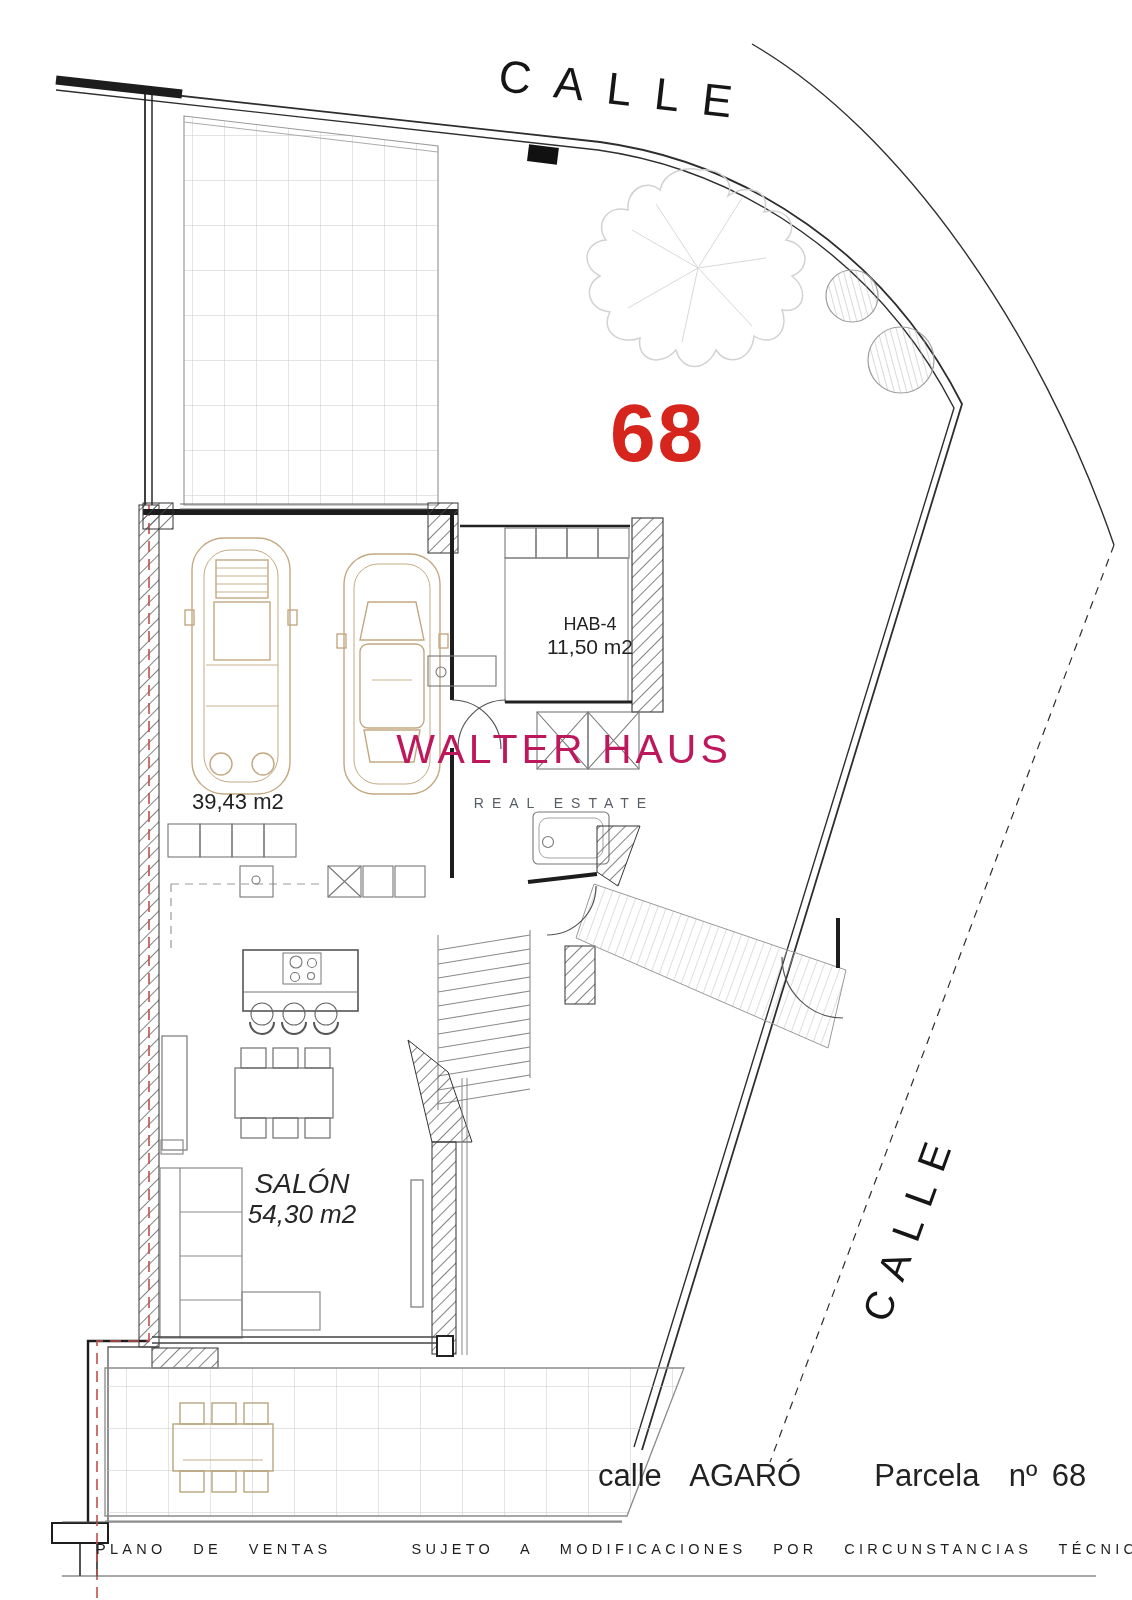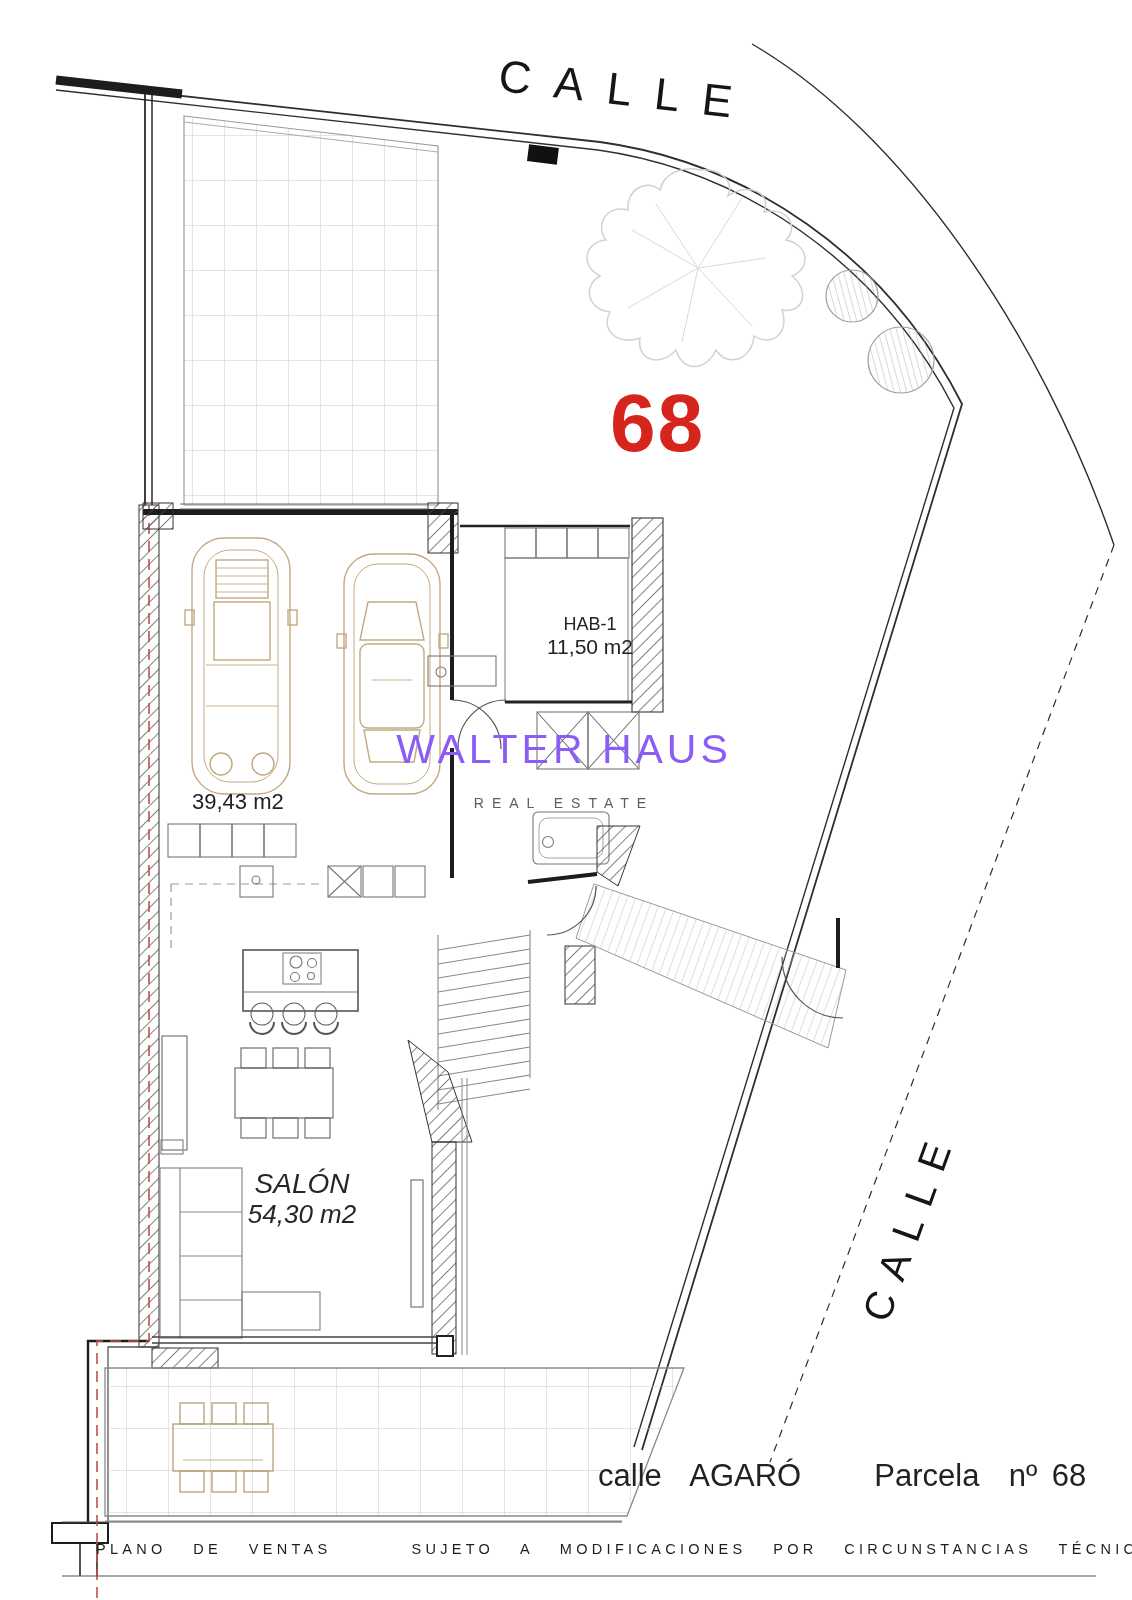--- a/index.html
+++ b/index.html
@@ -8,36 +8,36 @@
     font-family:"Liberation Sans", sans-serif;color:#1c1c1c;
   }
   svg.plan{position:absolute;left:0;top:0;}
   .label{position:absolute;white-space:nowrap;}
   
   .calle-top{left:502px;top:50px;font-size:45px;letter-spacing:23px;font-weight:500;color:#161616;
              transform:rotate(6.5deg);transform-origin:0 0;}
   .calle-right{left:854px;top:1312px;font-size:40px;letter-spacing:15px;font-weight:500;color:#161616;
              transform:rotate(-70deg);transform-origin:0 0;}
   
-  .parcel-number{left:610px;top:376px;font-size:82px;font-weight:700;color:#d6251d;letter-spacing:2px;}
+  .parcel-number{left:610px;top:386px;font-size:82px;font-weight:700;color:#d6251d;letter-spacing:2px;}
   .plant-block{left:728px;top:392px;width:184px;text-align:right;}
   .plant-line1{font-size:38px;line-height:1.05;font-weight:500;color:#d6251d;}
   .plant-line2{font-size:49px;line-height:1.0;font-weight:500;color:#d6251d;}
   .total-area{font-size:34px;line-height:1.1;color:#2b2b2b;margin-top:1px;}
   
   .hab1-label{left:533px;top:615px;width:114px;text-align:center;color:#222;}
   .hab1-name{font-size:18px;line-height:1.1;}
   .hab1-area{font-size:21px;line-height:1.1;}
   .garage-area-label{left:192px;top:789px;font-size:22px;color:#222;}
   .salon-label{left:230px;top:1168px;width:144px;text-align:center;color:#262626;font-style:italic;}
   .salon-name{font-size:28px;line-height:1.15;}
   .salon-area{font-size:26px;line-height:1.1;}
   
   .watermark{left:394px;top:729px;width:340px;text-align:center;}
-  .wm-brand{font-size:41px;font-weight:500;letter-spacing:4px;color:#8b5cf6;line-height:1.0;}
+  .wm-brand{font-size:41px;font-weight:500;letter-spacing:4px;color:#be185d;line-height:1.0;}
   .wm-tag{font-size:14px;letter-spacing:8px;color:#585d63;margin-top:25px;}
   
   .title-block{left:598px;top:1456px;width:468px;text-align:right;color:#222;}
   .tb-line1{font-size:31px;line-height:1.15;word-spacing:14px;}
   .tb-line2{font-size:31px;line-height:1.15;word-spacing:6px;white-space:pre;margin-top:2px;}
   
   .footer-note{left:96px;top:1541px;font-size:14.5px;letter-spacing:4.3px;word-spacing:5px;
                white-space:pre;color:#1e1e1e;}
 </style>
 </head>
@@ -262,21 +262,21 @@
     <path d="M62,1576 H1096"></path>
   </g>
 </svg>
 
 <div class="label calle-top">CALLE</div>
 
 <div class="label parcel-number">68</div>
 
 
 <div class="label hab1-label">
-  <div class="hab1-name">HAB-1</div>
+  <div class="hab1-name">HAB-4</div>
   <div class="hab1-area">11,50 m2</div>
 </div>
 
 <div class="label garage-area-label">39,43 m2</div>
 
 <div class="label watermark">
   <div class="wm-brand">WALTER HAUS</div>
   <div class="wm-tag">REAL ESTATE</div>
 </div>
 

